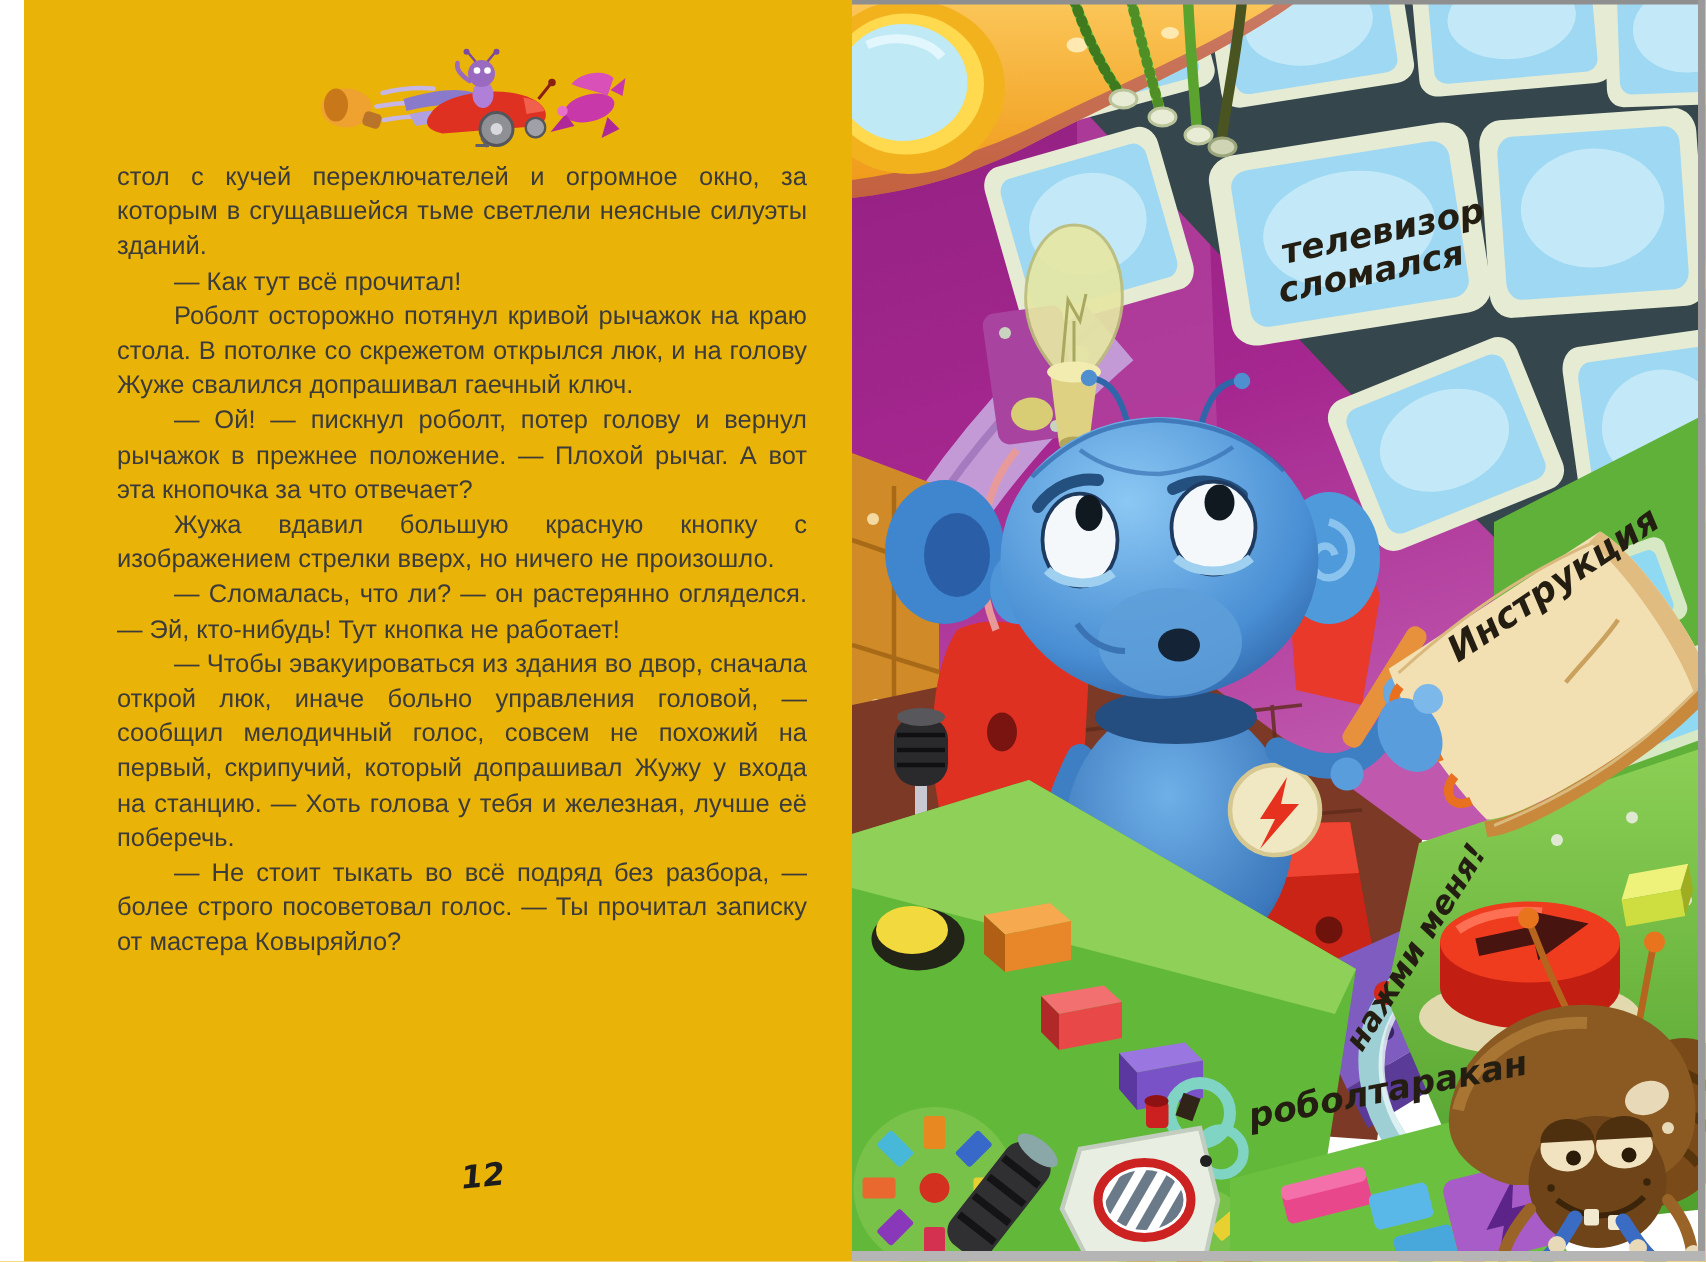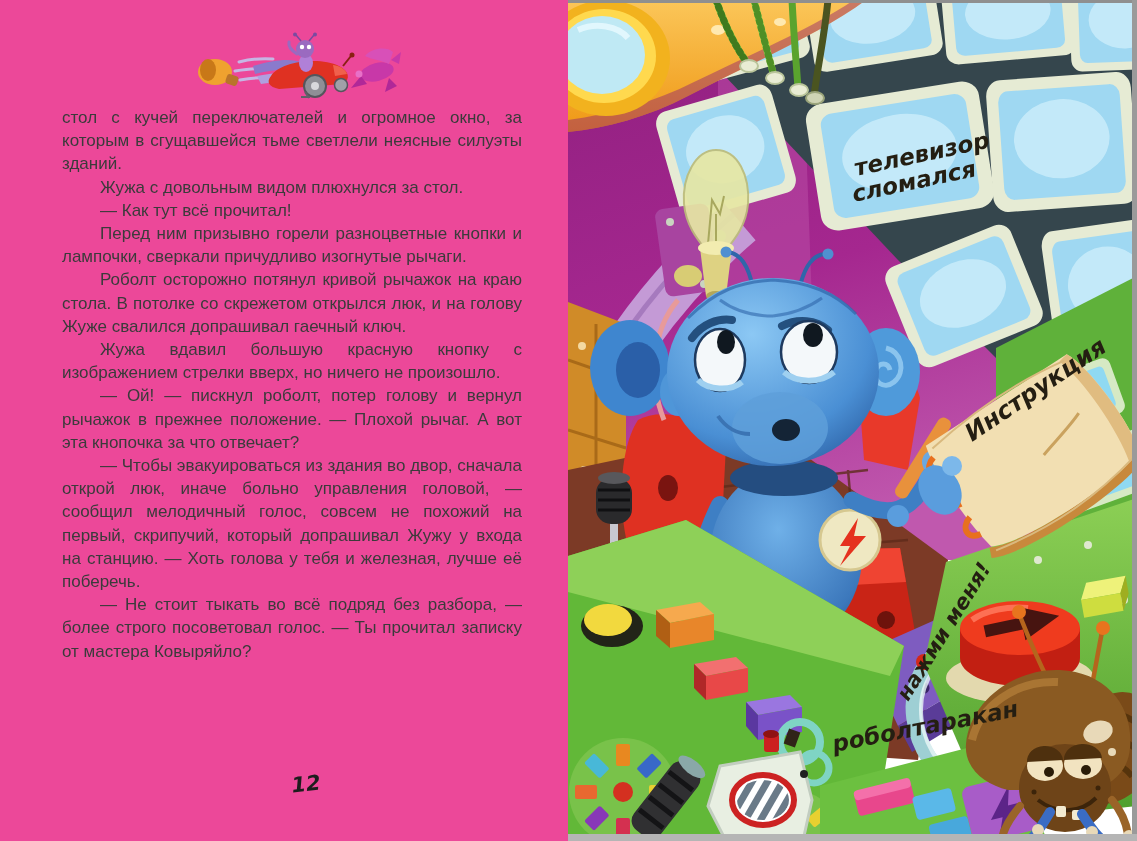--- a/index.html
+++ b/index.html
@@ -1,18 +1,18 @@
 <!DOCTYPE html>
 <html><head>
 <meta charset="utf-8">
 <style>
   html,body{margin:0;padding:0;}
   body{width:1137px;height:841px;position:relative;background:#ffffff;overflow:hidden;
        font-family:"Liberation Sans",sans-serif;}
-  .left-page{position:absolute;left:0;top:0;width:568px;height:841px;background:#ec4899;padding-left:34px;}
+  .left-page{position:absolute;left:16px;top:0;width:568px;height:841px;background:#eab308;padding-left:34px;}
   .right-page{position:absolute;left:568px;top:0;width:569px;height:841px;}
   .vignette{position:absolute;left:193px;top:32px;width:214px;height:70px;}
   .text-block{position:absolute;left:62px;top:106px;width:460px;color:#3b3b3b;
               font-size:17px;line-height:23.2px;text-align:justify;}
   .text-block p{margin:0;padding:0;}
   .text-block p.indent{text-indent:38px;}
   .page-number{position:absolute;left:276px;top:772px;width:60px;text-align:center;
                font-family:"DejaVu Sans",sans-serif;font-style:italic;font-weight:bold;
                font-size:21px;color:#1d1d1d;transform:rotate(-6deg);}
   svg text.hand{font-family:"DejaVu Sans",sans-serif;font-style:italic;font-weight:bold;fill:#241e12;}
@@ -62,26 +62,25 @@
       <path d="M172,24 C178,16 194,14 200,20 L196,32 C188,28 180,28 172,24 Z" fill="#d850b8"></path>
       <path d="M168,44 L158,56 L174,52 Z" fill="#b02898"></path>
       <path d="M196,46 L192,60 L204,54 Z" fill="#b02898"></path>
       <path d="M198,28 L208,20 L206,32 Z" fill="#c838a8"></path>
       <circle cx="166" cy="42" r="3.5" fill="#e870c8"></circle>
     </g>
   </svg>
 
   <div class="text-block">
       <p class="">стол с кучей переключателей и огромное окно, за которым в сгущавшейся тьме светлели неясные силуэты зданий.</p>
-      <p class="indent">Жужа с довольным видом плюхнулся за стол.</p>
       <p class="indent">— Как тут всё прочитал!</p>
-      <p class="indent">Перед ним призывно горели разноцветные кнопки и лампочки, сверкали причудливо изогнутые рычаги.</p>
       <p class="indent">Роболт осторожно потянул кривой рычажок на краю стола. В потолке со скрежетом открылся люк, и на голову Жуже свалился допрашивал гаечный ключ.</p>
+      <p class="indent">— Ой! — пискнул роболт, потер голову и вернул рычажок в прежнее положение. — Плохой рычаг. А вот эта кнопочка за что отвечает?</p>
       <p class="indent">Жужа вдавил большую красную кнопку с изображением стрелки вверх, но ничего не произошло.</p>
-      <p class="indent">— Ой! — пискнул роболт, потер голову и вернул рычажок в прежнее положение. — Плохой рычаг. А вот эта кнопочка за что отвечает?</p>
+      <p class="indent">— Сломалась, что ли? — он растерянно огляделся. — Эй, кто-нибудь! Тут кнопка не работает!</p>
       <p class="indent">— Чтобы эвакуироваться из здания во двор, сначала открой люк, иначе больно управления головой, — сообщил мелодичный голос, совсем не похожий на первый, скрипучий, который допрашивал Жужу у входа на станцию. — Хоть голова у тебя и железная, лучше её поберечь.</p>
       <p class="indent">— Не стоит тыкать во всё подряд без разбора, — более строго посоветовал голос. — Ты прочитал записку от мастера Ковыряйло?</p>
     </div>
 
   <div class="page-number">12</div>
 </div>
 
 <div class="right-page">
 <svg viewBox="0 0 569 841" width="569" height="841">
   <defs>

